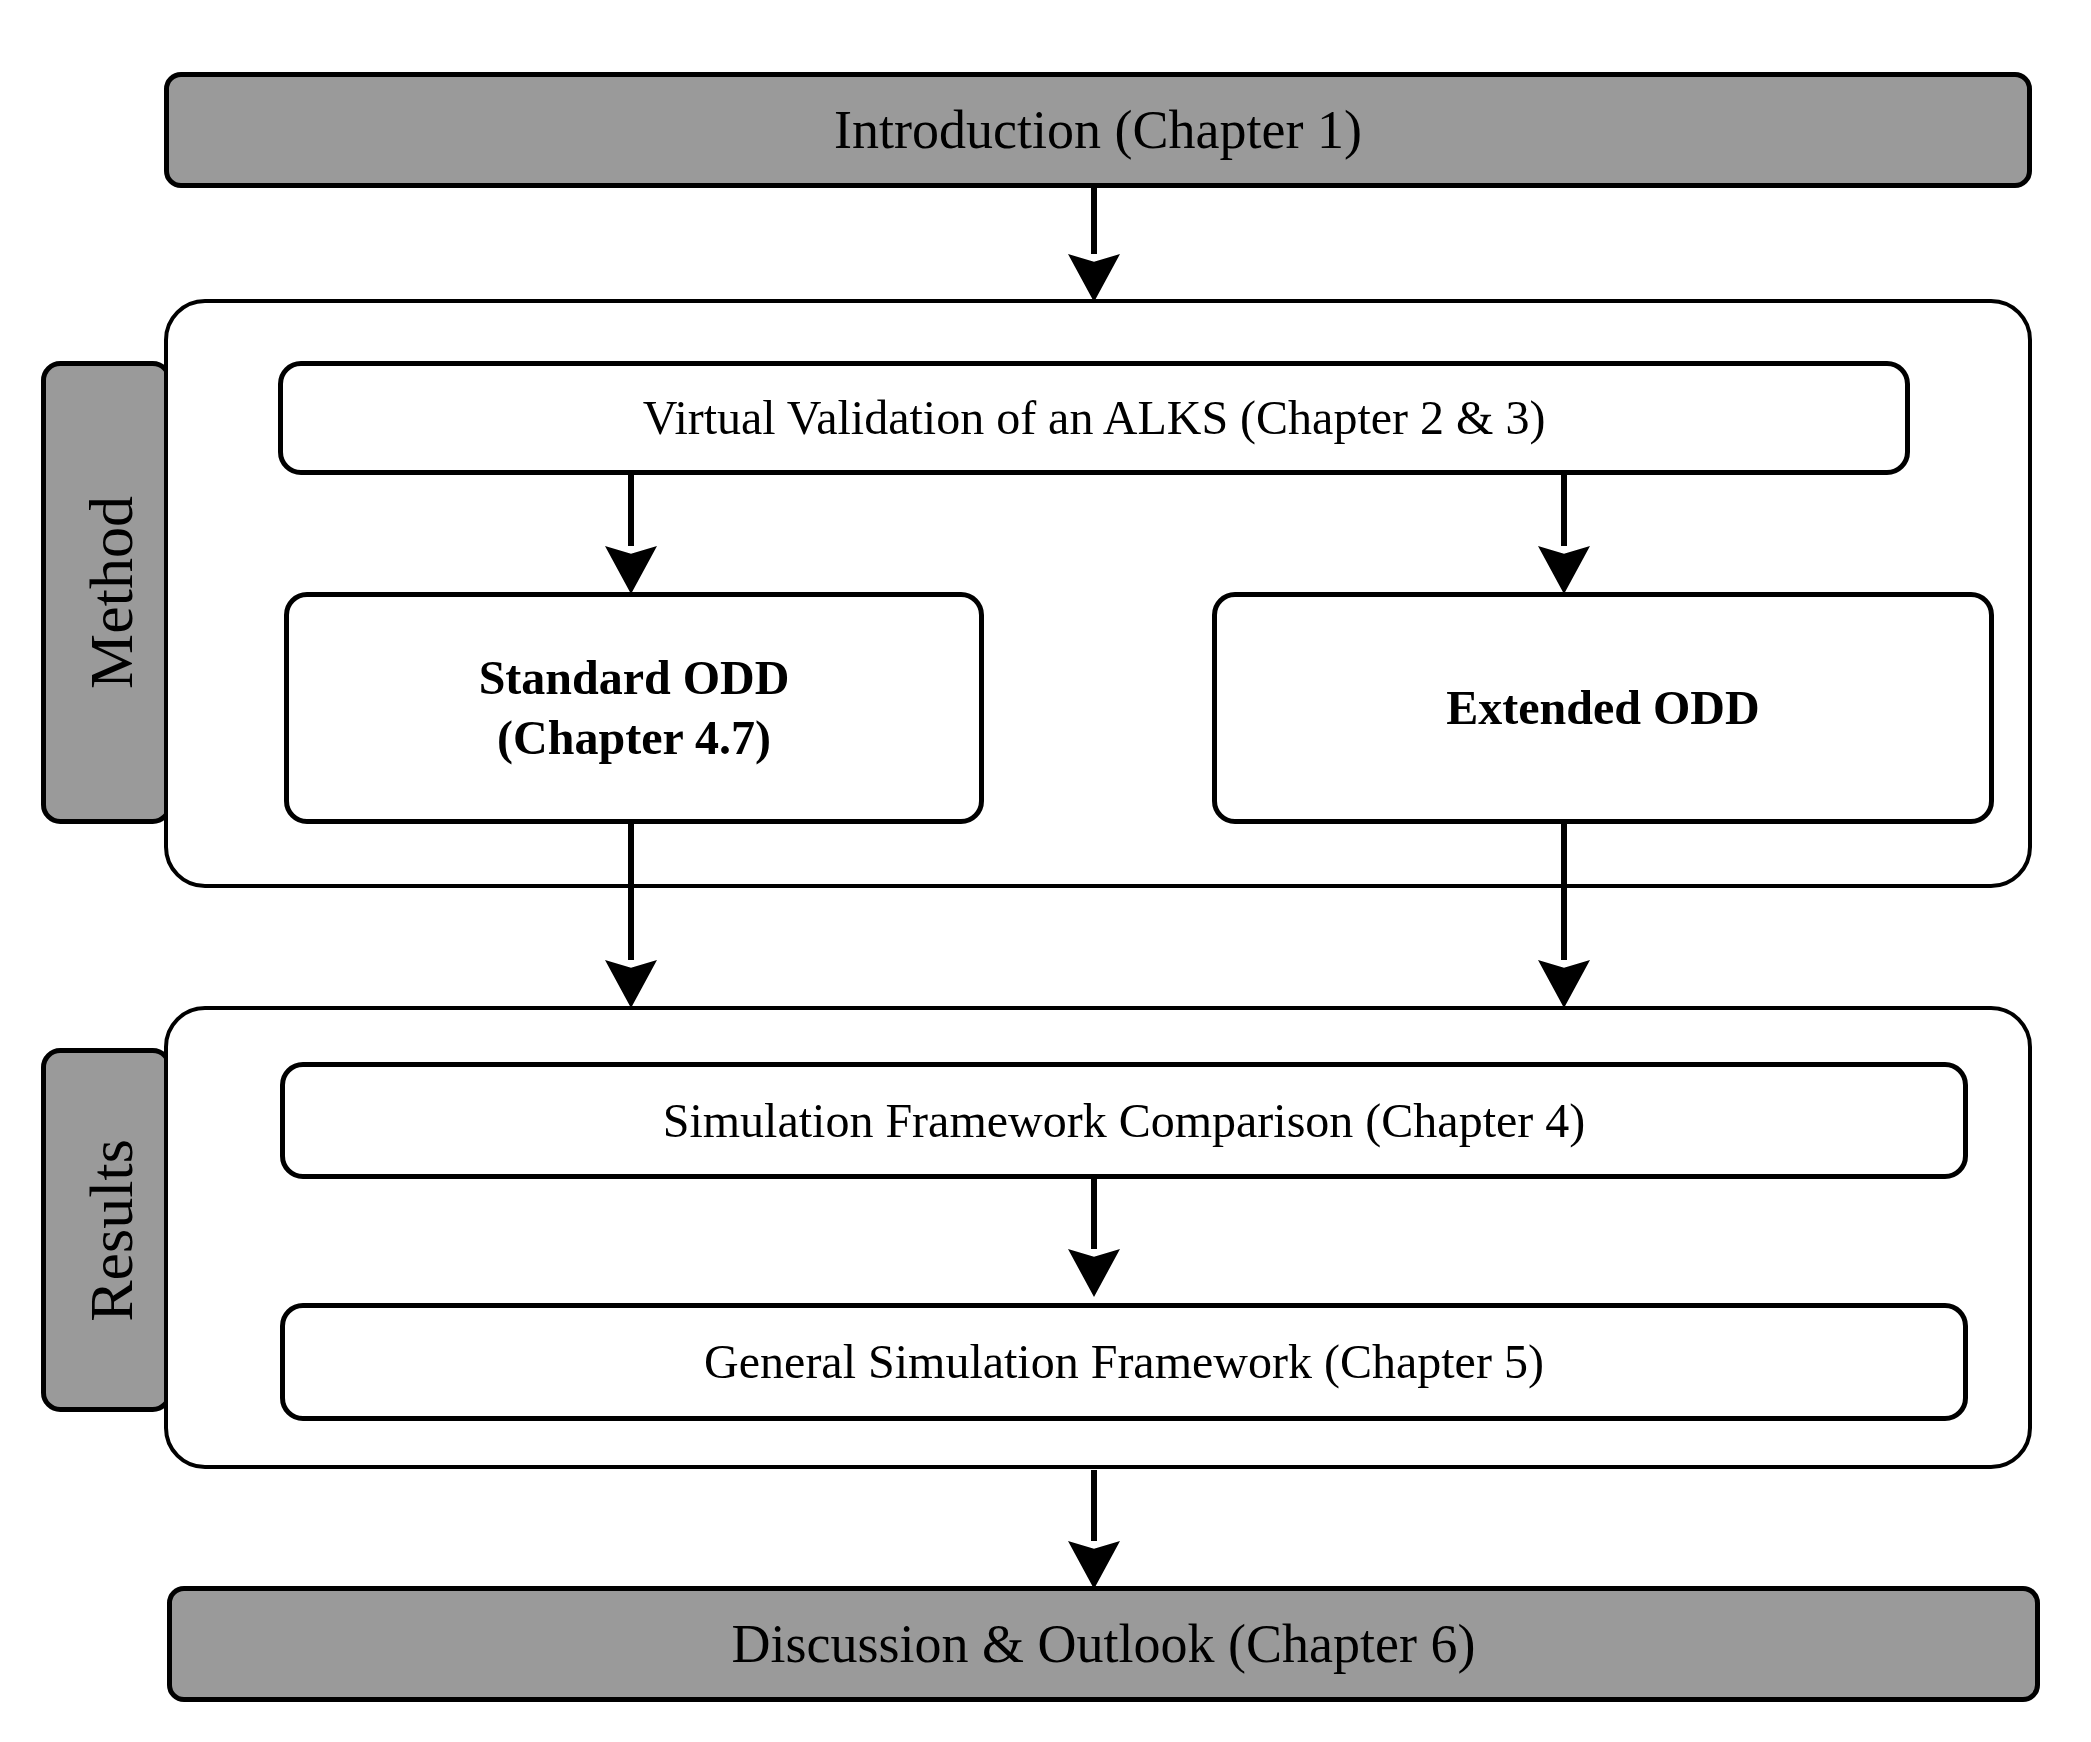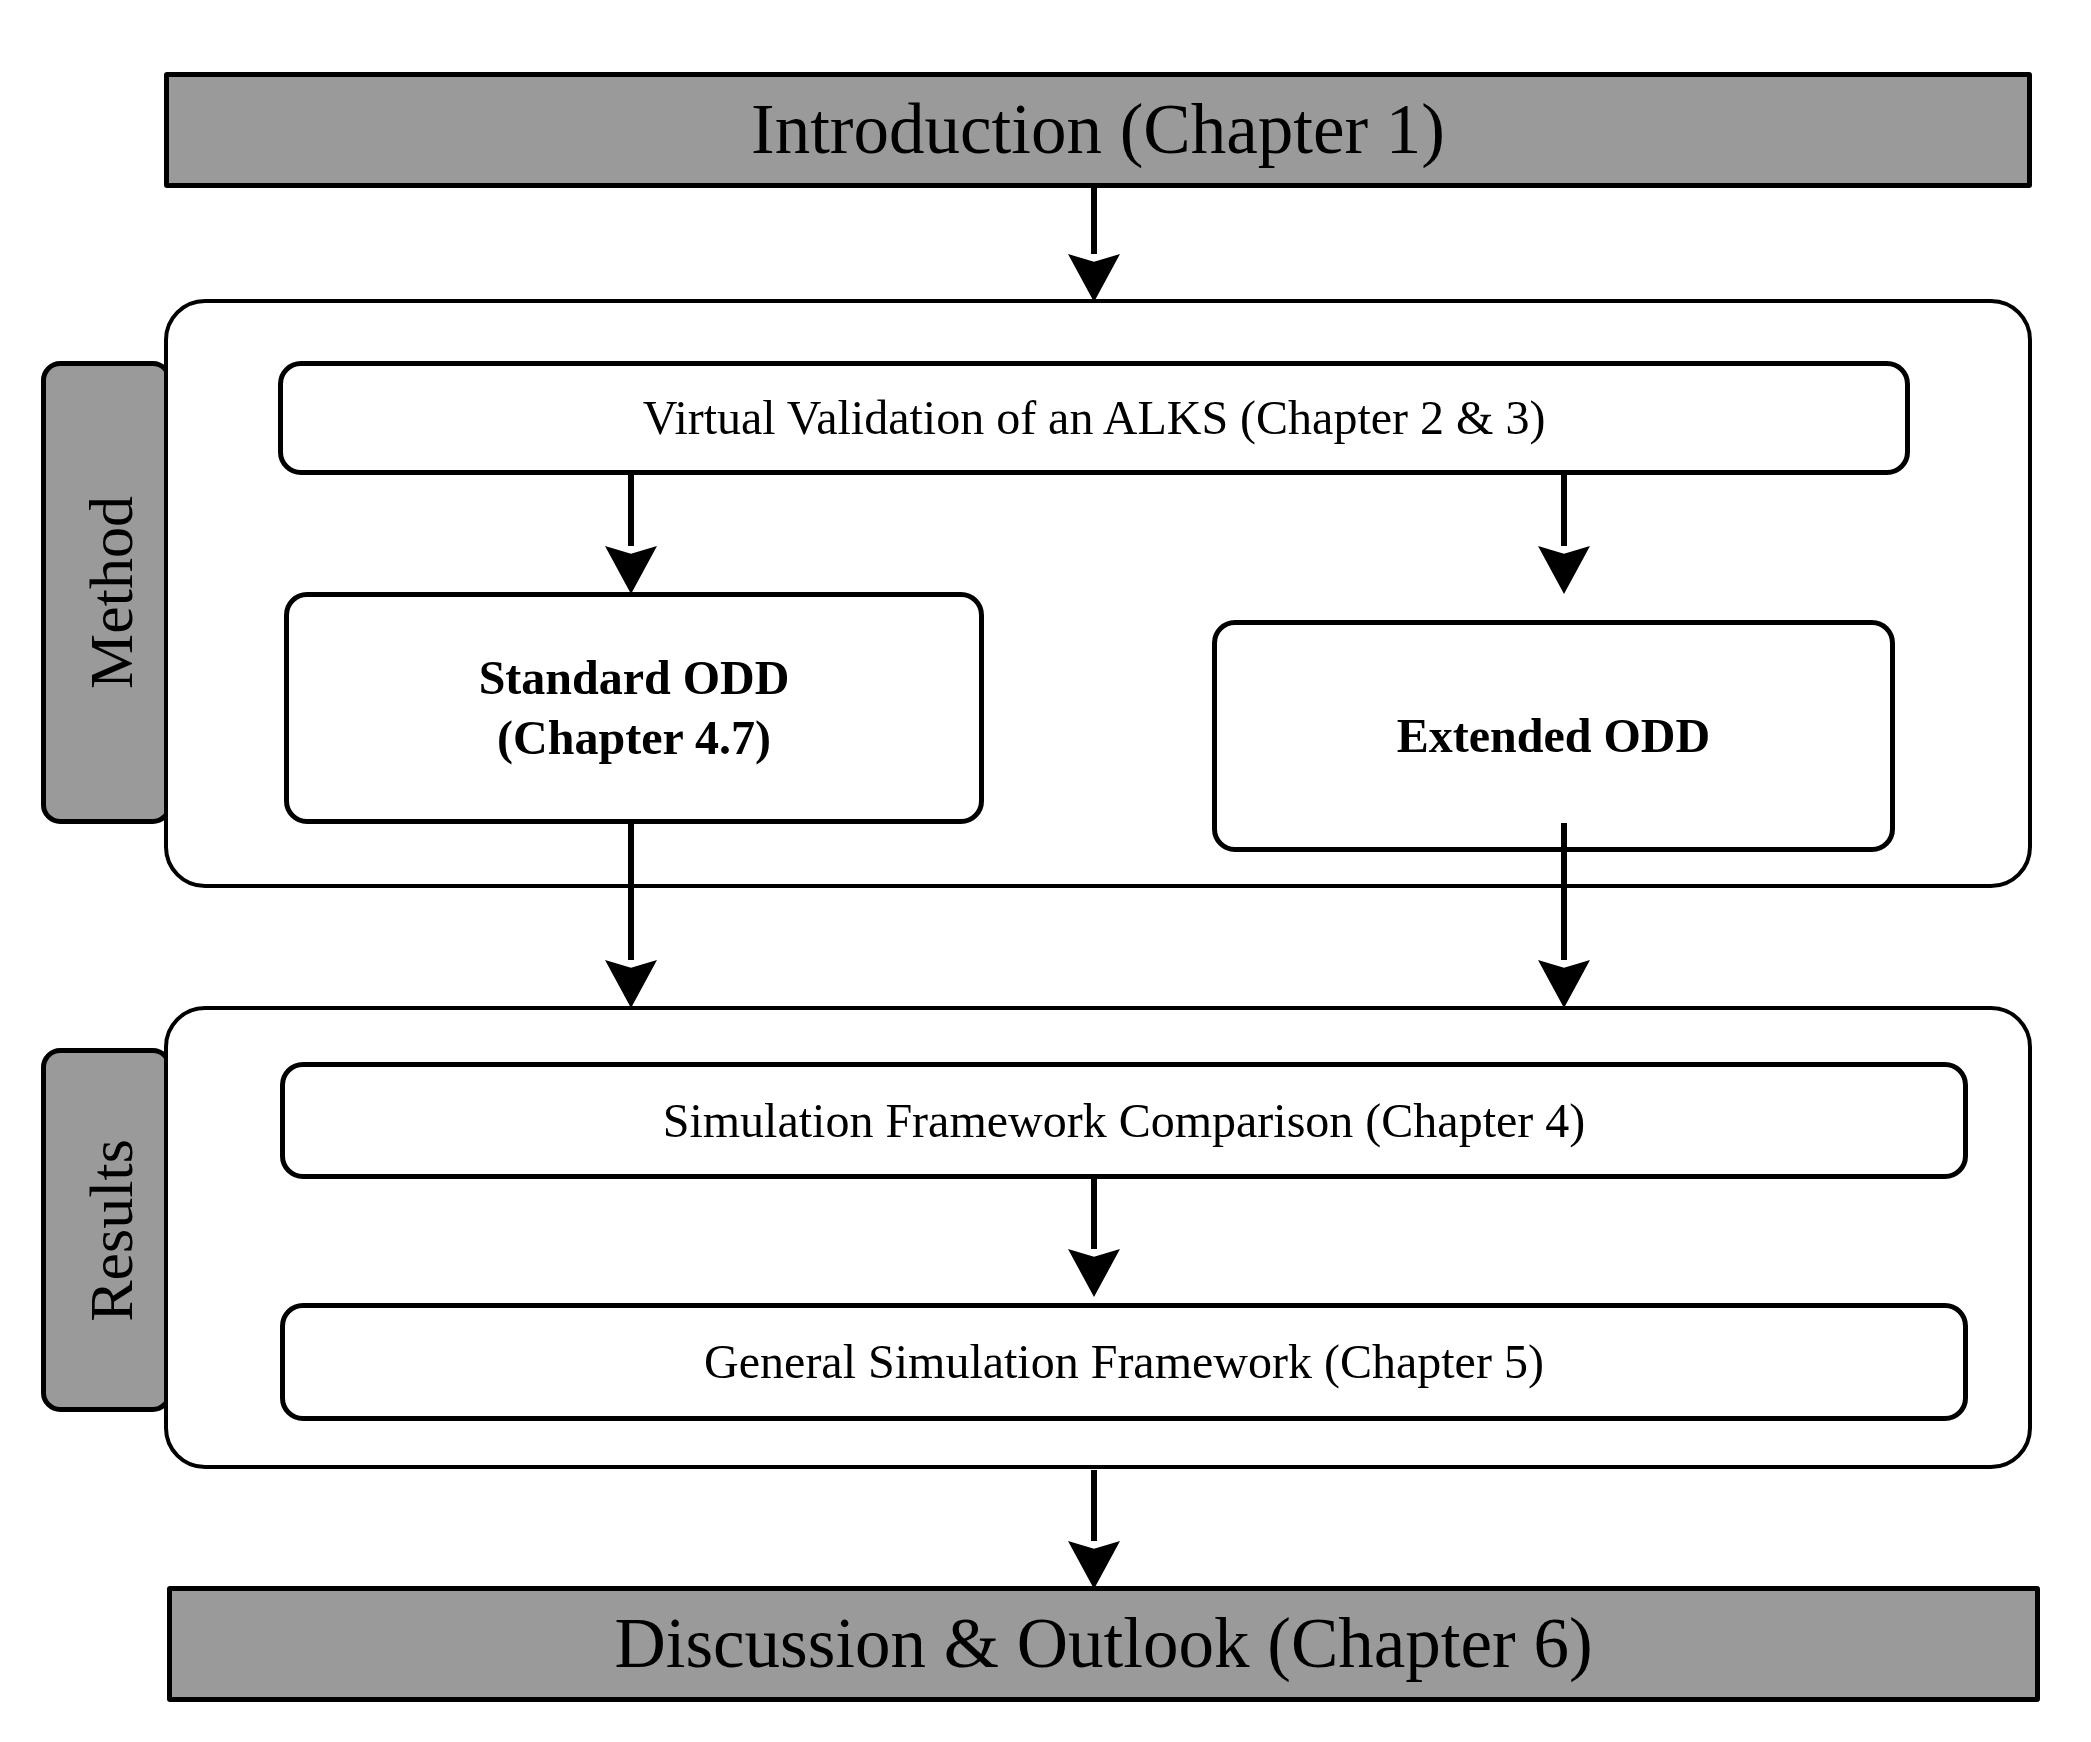--- a/index.html
+++ b/index.html
@@ -17,21 +17,21 @@
     overflow:hidden;
   }
   .box{
     position:absolute;
     box-sizing:border-box;
     border:5.8px solid var(--stroke);
     display:flex;align-items:center;justify-content:center;
     text-align:center;
     line-height:1.15;
   }
-  .box.gray{background:var(--gray);border-radius:3px;font-size:71px;z-index:3;}
+  .box.gray{background:var(--gray);border-radius:17px;font-size:54px;z-index:3;}
   .box.white-node{background:var(--white);border-radius:23px;font-size:48px;z-index:3;}
   .container-box{
     position:absolute;
     box-sizing:border-box;
     border:4.8px solid var(--stroke);
     border-radius:41px;
     background:var(--white);
     z-index:2;
   }
   .side-label{
@@ -94,21 +94,21 @@
     <span>Virtual Validation of an ALKS (Chapter 2 &amp; 3)</span>
   </div>
 
   <div class="box white-node two-line" style="left:284px;top:592px;width:700px;height:232px;">
     <span>
       <span class="l1">Standard ODD</span>
       <span class="l2">(Chapter 4.7)</span>
     </span>
   </div>
 
-  <div class="box white-node two-line" style="left:1212px;top:592px;width:683px;height:232px;margin-top:28px;">
+  <div class="box white-node two-line" style="left:1212px;top:592px;width:782px;height:232px;">
     <span>
       <span class="l1">Extended ODD</span>
     </span>
   </div>
 
   <div class="box white-node" style="left:280px;top:1062px;width:1688px;height:117px;">
     <span>Simulation Framework Comparison (Chapter 4)</span>
   </div>
 
   <div class="box white-node" style="left:280px;top:1295px;width:1688px;height:118px;margin-top:8px;">

